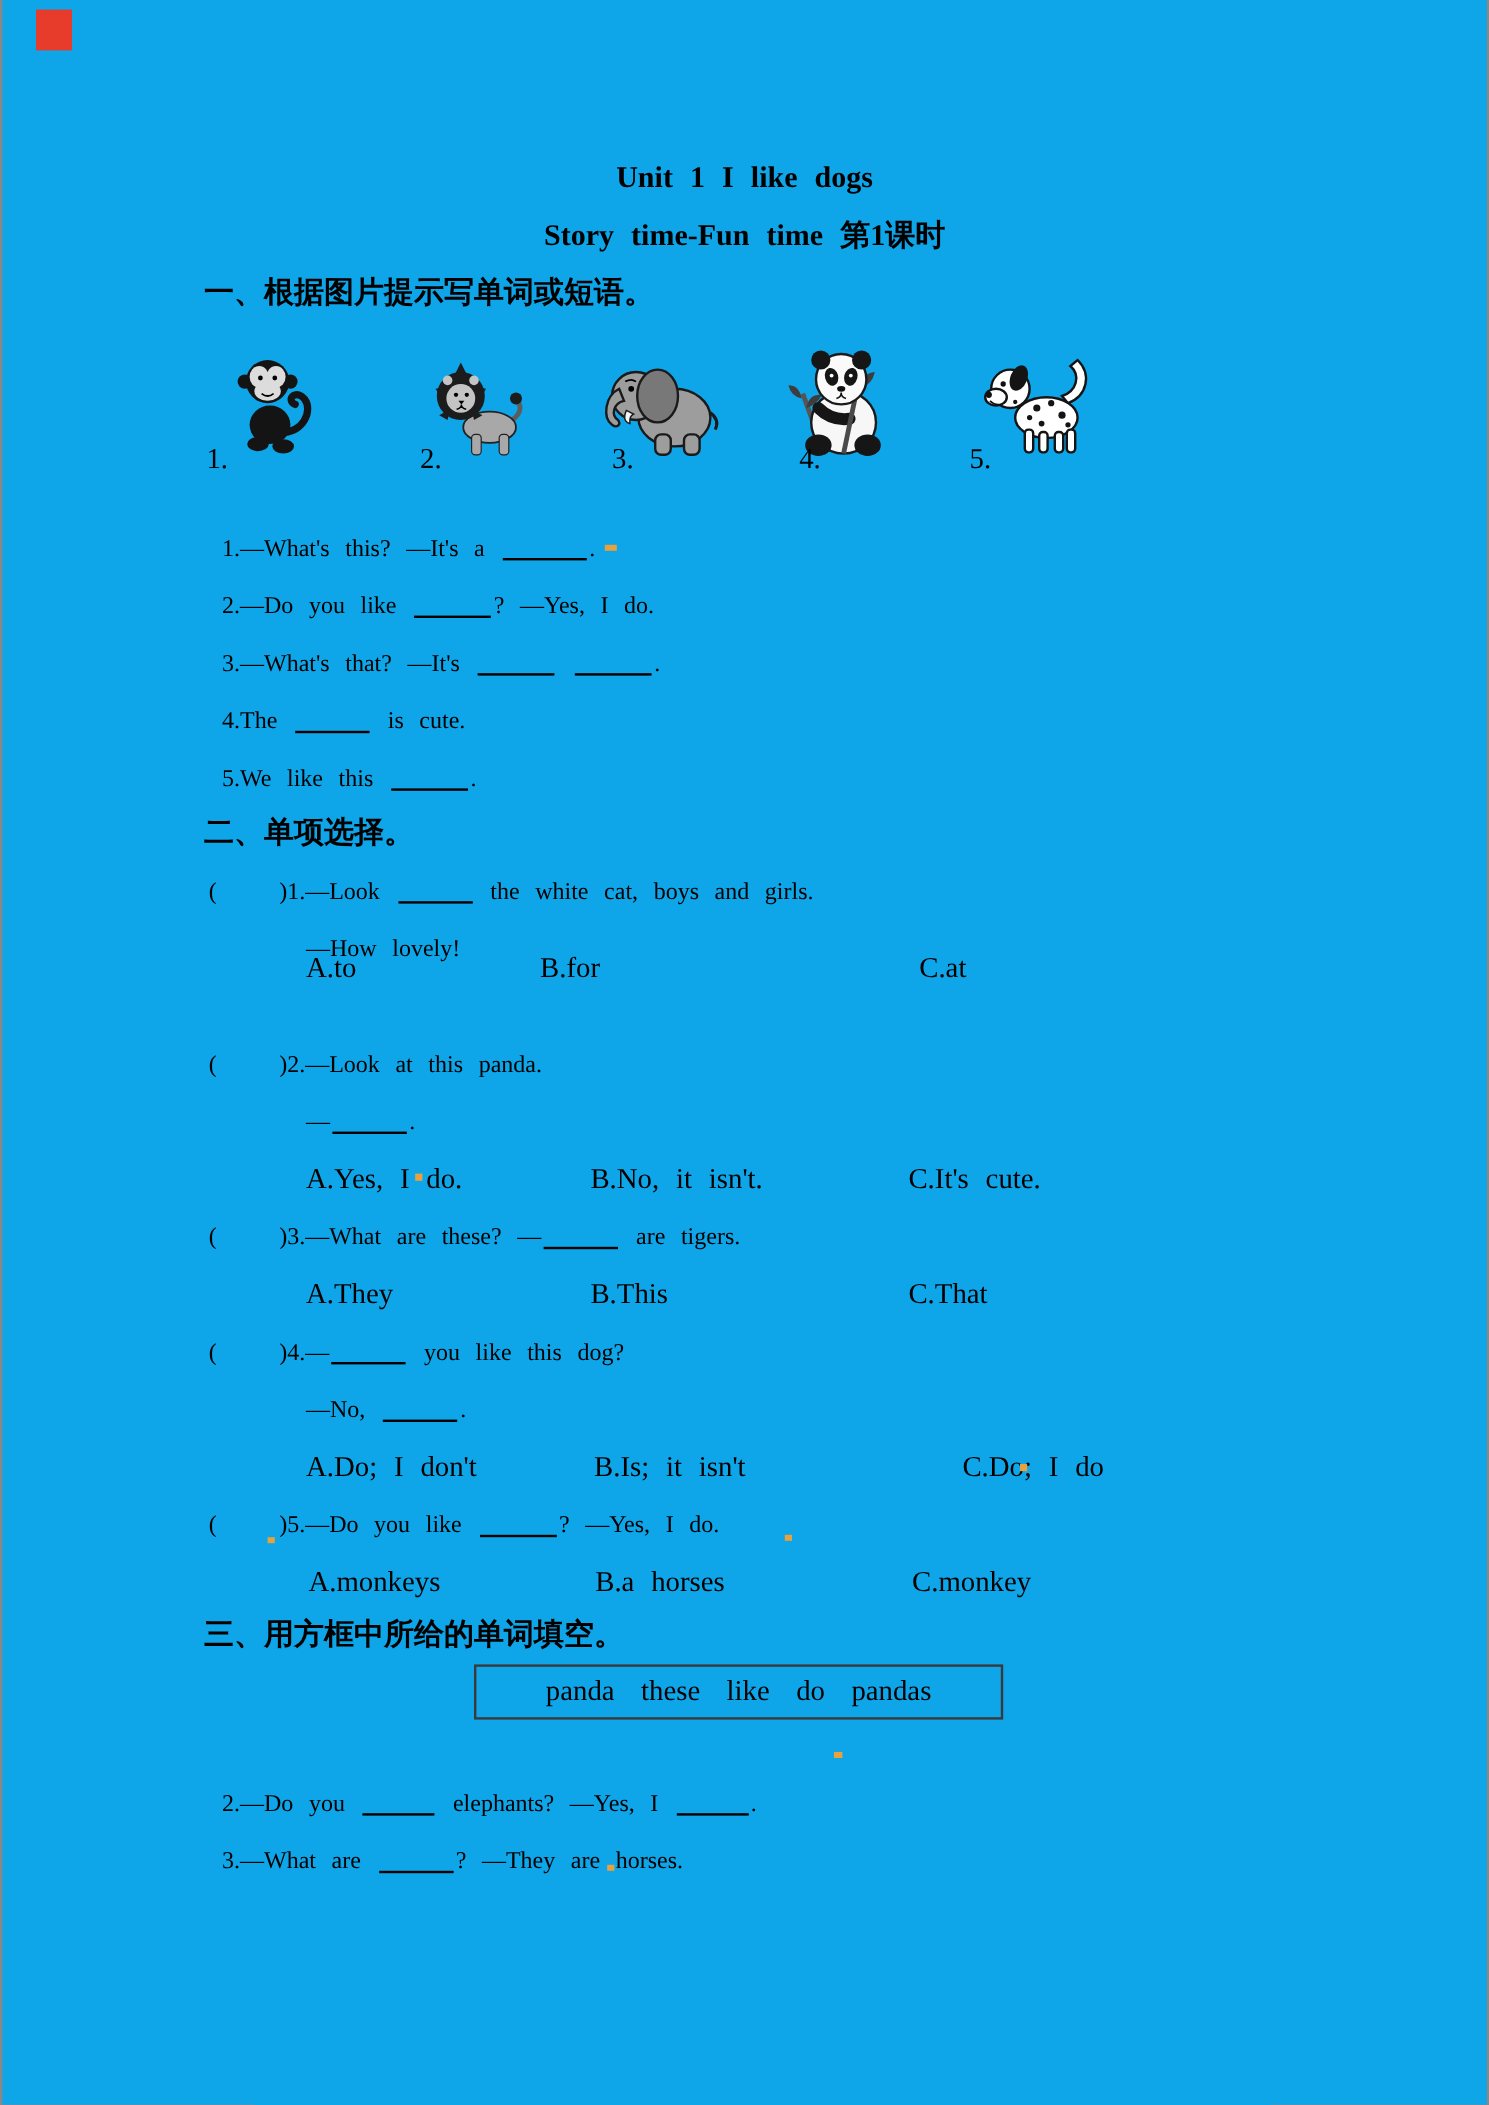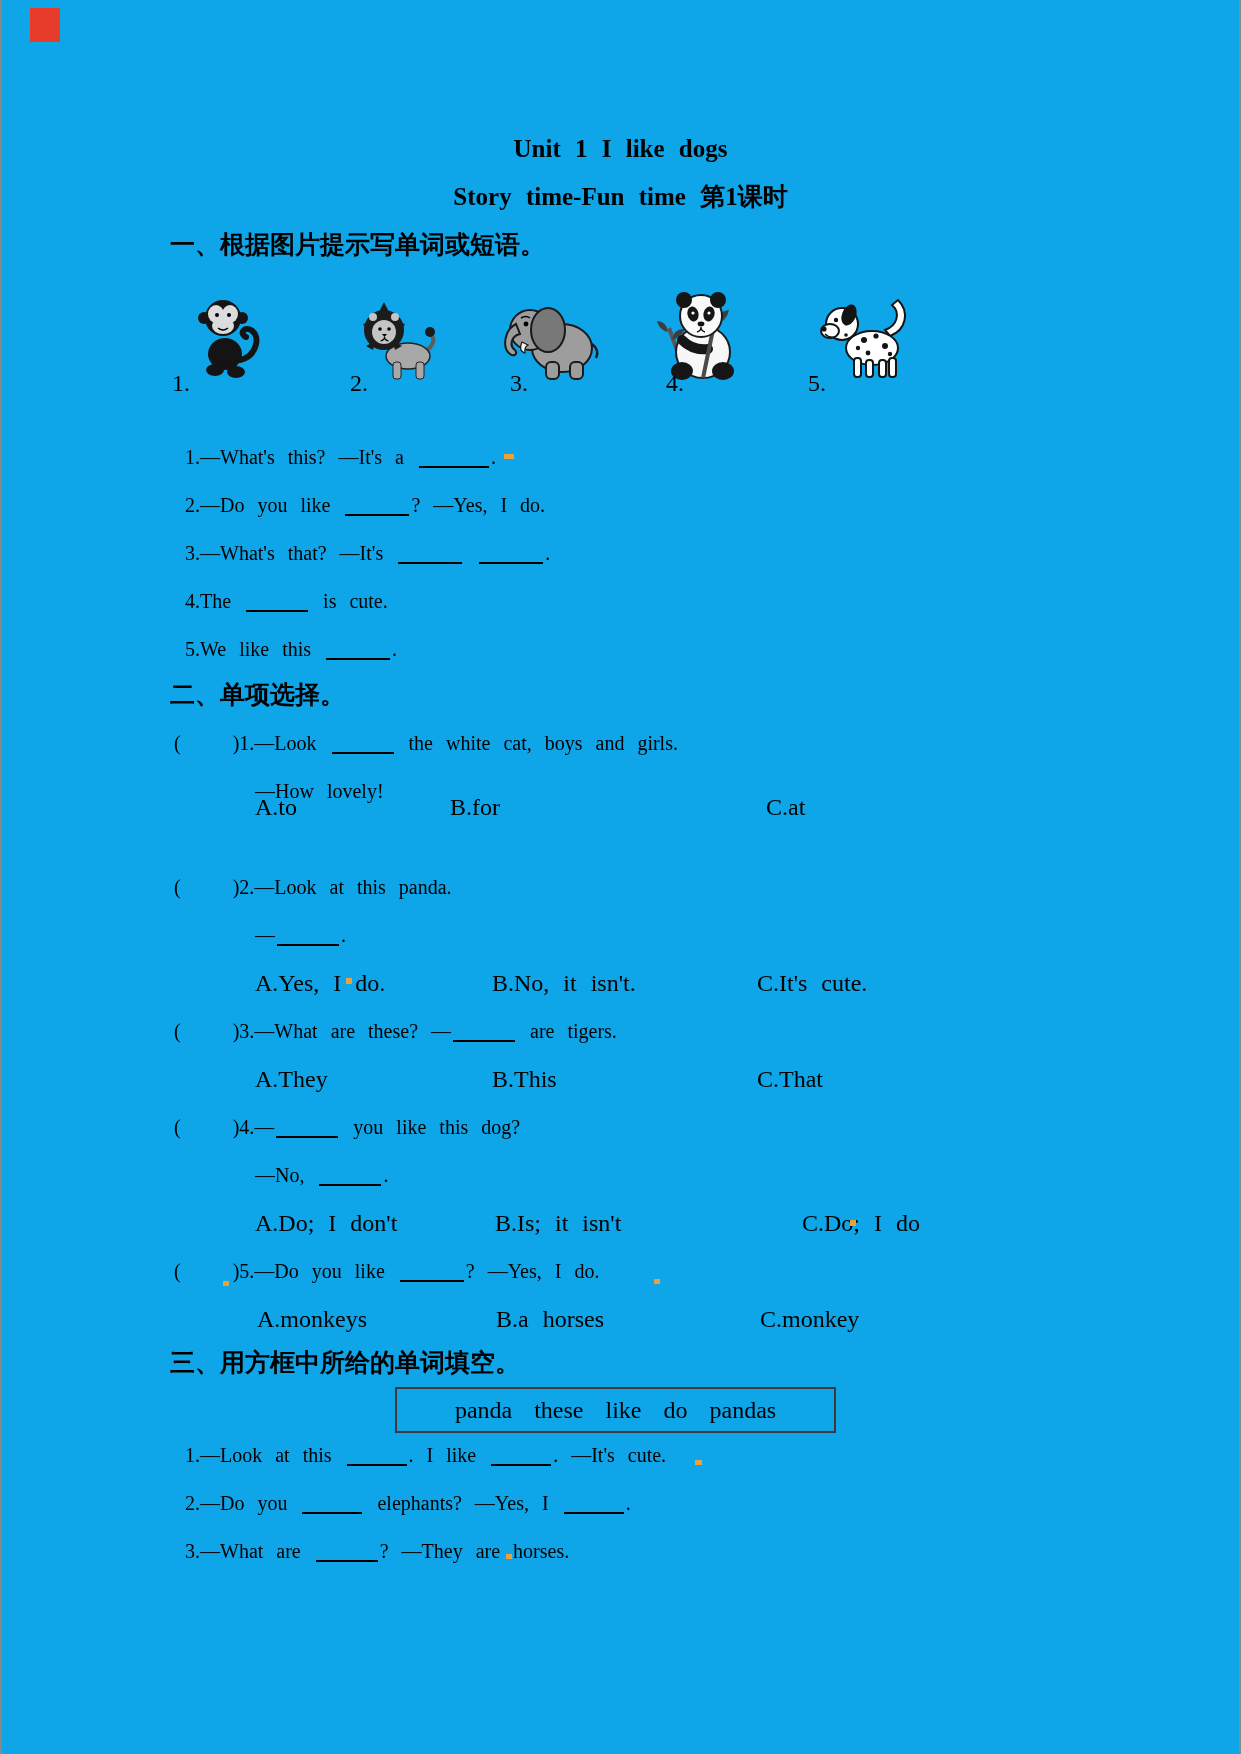--- a/index.html
+++ b/index.html
@@ -219,21 +219,20 @@
       <span style="left: 494px;">B.a horses</span>
       <span style="left: 758px;">C.monkey</span>
     </div>
 
   <div class="row bold cn" style="left:168px;top:1348px">三、用方框中所给的单词填空。</div>
 
   <div class="word-box">
     <span>panda these like do pandas</span>
   </div>
 
-  <div class="row" style="left:183px;top:1440px"><span>1.—Look at this </span><span class="blank" style="width: 60px;"></span><span>. I like </span><span class="blank" style="width: 60px;"></span><span>. —It's cute.</span></div>
   <div class="row" style="left:183px;top:1488px"><span>2.—Do you </span><span class="blank" style="width: 60px;"></span><span> elephants? —Yes, I </span><span class="blank" style="width: 60px;"></span><span>.</span></div>
   <div class="row" style="left:183px;top:1536px"><span>3.—What are </span><span class="blank" style="width: 62px;"></span><span>? —They are horses.</span></div>
 
 <div class="dot" style="left: 502px; top: 454px; width: 10px; height: 5px; background: rgb(232, 161, 60);"></div>
     <div class="dot" style="left: 344px; top: 978px; width: 6px; height: 6px; background: rgb(232, 161, 60);"></div>
     <div class="dot" style="left: 848px; top: 1220px; width: 6px; height: 6px; background: rgb(232, 161, 60);"></div>
     <div class="dot" style="left: 221px; top: 1281px; width: 6px; height: 5px; background: rgb(232, 161, 60);"></div>
     <div class="dot" style="left: 652px; top: 1279px; width: 6px; height: 5px; background: rgb(232, 161, 60);"></div>
     <div class="dot" style="left: 693px; top: 1460px; width: 7px; height: 5px; background: rgb(232, 161, 60);"></div>
     <div class="dot" style="left: 504px; top: 1554px; width: 6px; height: 5px; background: rgb(232, 161, 60);"></div>

